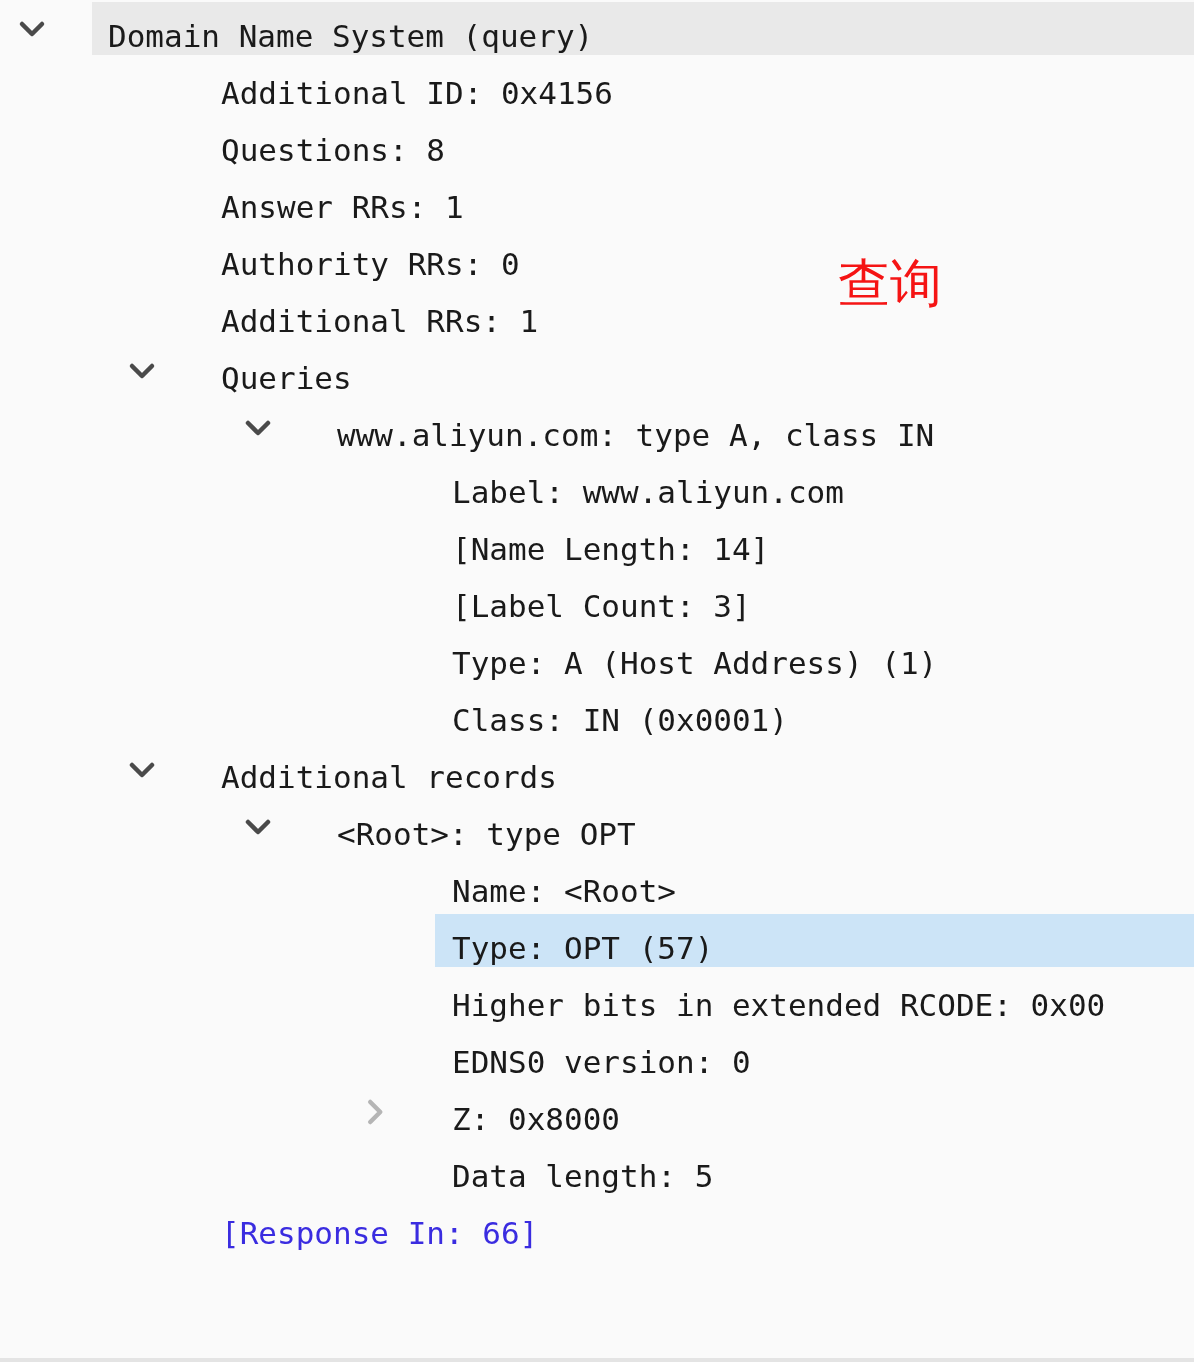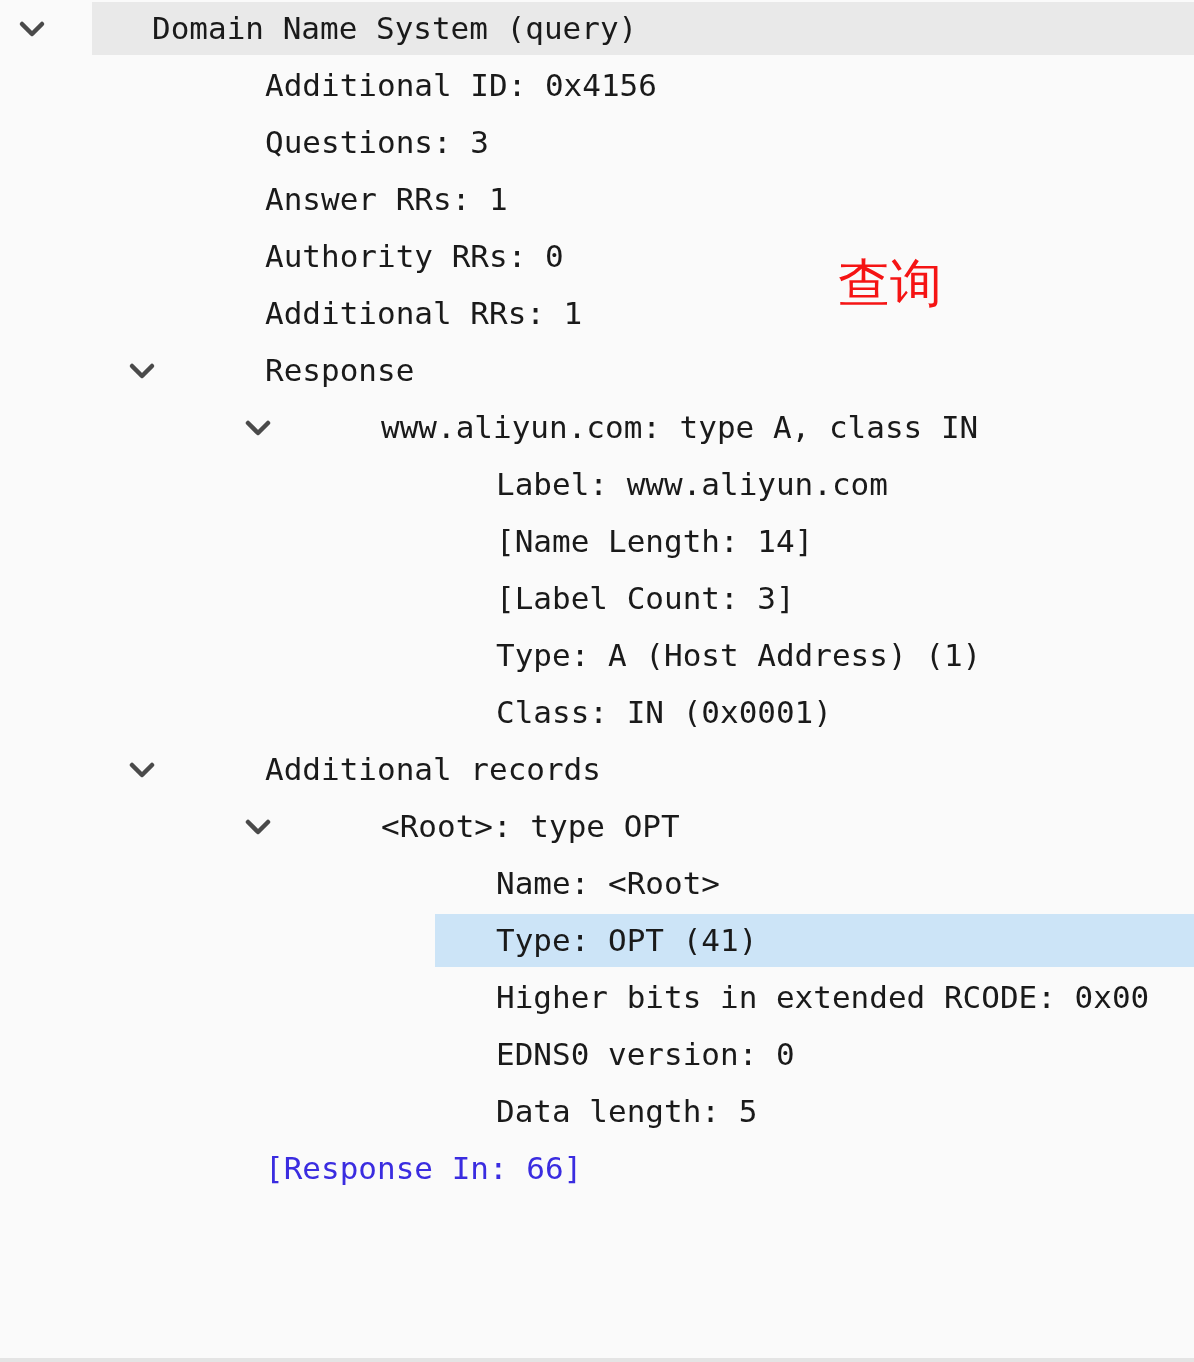--- a/index.html
+++ b/index.html
@@ -46,27 +46,26 @@
     height: 57px;
     width: 44px;
     z-index: 2;
     display: flex;
     align-items: center;
     justify-content: center;
   }
   .chev svg { display: block; }
   .label {
     position: absolute;
-    top: 0;
+    top: 8px;
     height: 57px;
     z-index: 2;
     font-size: 31px;
     letter-spacing: 0px;
     color: #1a1a1a;
-    margin-left: 44px;
   }
   .label.link { color: #3a2ce0; }
 
   
   .lvl0 > .chev { left: 10px; }
   .lvl0 > .label { left: 108px; }
 
   .lvl1 > .chev { left: 120px; }
   .lvl1 > .label { left: 221px; }
 
@@ -105,38 +104,38 @@
         <svg width="30" height="30" viewBox="0 0 24 24" aria-hidden="true">
           <path d="M4 8 L12 16 L20 8" fill="none" stroke="#4a4a4a" stroke-width="3.6" stroke-linecap="round" stroke-linejoin="round"></path>
         </svg>
       </span>
       <span class="label">Domain Name System (query)</span>
     </div>
     <div class="row lvl1">
       <span class="label">Additional ID: 0x4156</span>
     </div>
     <div class="row lvl1">
-      <span class="label">Questions: 3</span>
+      <span class="label">Questions: 8</span>
     </div>
     <div class="row lvl1">
       <span class="label">Answer RRs: 1</span>
     </div>
     <div class="row lvl1">
       <span class="label">Authority RRs: 0</span>
     </div>
     <div class="row lvl1">
       <span class="label">Additional RRs: 1</span>
     </div>
     <div class="row lvl1">
       <span class="chev">
         <svg width="30" height="30" viewBox="0 0 24 24" aria-hidden="true">
           <path d="M4 8 L12 16 L20 8" fill="none" stroke="#4a4a4a" stroke-width="3.6" stroke-linecap="round" stroke-linejoin="round"></path>
         </svg>
       </span>
-      <span class="label">Response</span>
+      <span class="label">Queries</span>
     </div>
     <div class="row lvl2">
       <span class="chev">
         <svg width="30" height="30" viewBox="0 0 24 24" aria-hidden="true">
           <path d="M4 8 L12 16 L20 8" fill="none" stroke="#4a4a4a" stroke-width="3.6" stroke-linecap="round" stroke-linejoin="round"></path>
         </svg>
       </span>
       <span class="label">www.aliyun.com: type A, class IN</span>
     </div>
     <div class="row lvl3">
@@ -168,27 +167,35 @@
           <path d="M4 8 L12 16 L20 8" fill="none" stroke="#4a4a4a" stroke-width="3.6" stroke-linecap="round" stroke-linejoin="round"></path>
         </svg>
       </span>
       <span class="label">&lt;Root&gt;: type OPT</span>
     </div>
     <div class="row lvl3">
       <span class="label">Name: &lt;Root&gt;</span>
     </div>
     <div class="row lvl3 sel-blue">
       <div class="bg"></div>
-      <span class="label">Type: OPT (41)</span>
+      <span class="label">Type: OPT (57)</span>
     </div>
     <div class="row lvl3">
       <span class="label">Higher bits in extended RCODE: 0x00</span>
     </div>
     <div class="row lvl3">
       <span class="label">EDNS0 version: 0</span>
+    </div>
+    <div class="row lvl3">
+      <span class="chev">
+        <svg width="30" height="30" viewBox="0 0 24 24" aria-hidden="true">
+          <path d="M9 4 L17 12 L9 20" fill="none" stroke="#b5b5b5" stroke-width="3.6" stroke-linecap="round" stroke-linejoin="round"></path>
+        </svg>
+      </span>
+      <span class="label">Z: 0x8000</span>
     </div>
     <div class="row lvl3">
       <span class="label">Data length: 5</span>
     </div>
     <div class="row lvl1">
       <span class="label link">[Response In: 66]</span>
     </div>
     <div class="annotation" style="left: 838px; top: 262px; color: rgb(245, 20, 20); font-family: Liberation Mono, monospace;">查询</div>
   </div>
 <div class="bottom-edge"></div>

